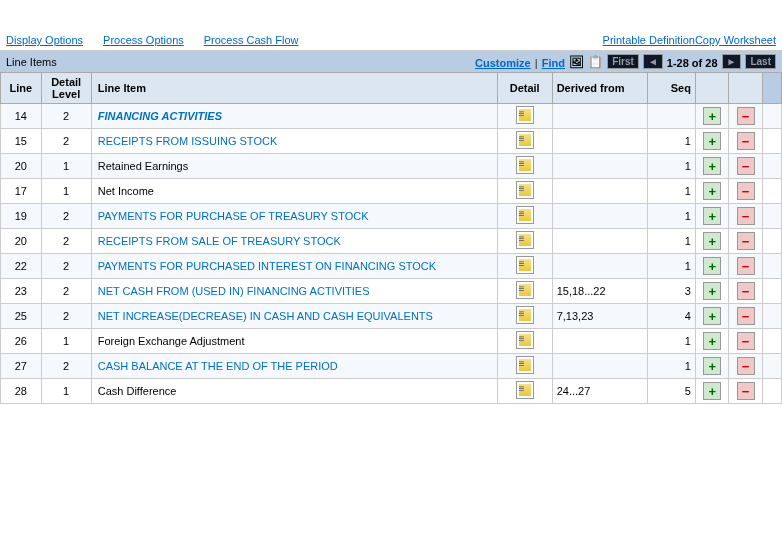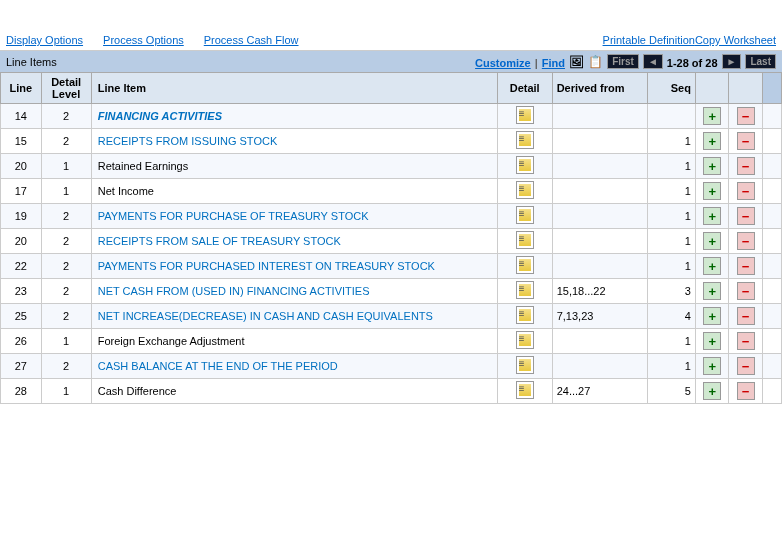--- a/index.html
+++ b/index.html
@@ -324,21 +324,21 @@
       <span class="add-btn">+</span>
     </td>
     <td class="col-remove">
       <span class="remove-btn">−</span>
     </td>
     <td class="col-scroll scroll-col"></td>
   </tr>
         <tr>
     <td class="col-line">22</td>
     <td class="col-detail-level">2</td>
-    <td class="col-line-item style-formula">PAYMENTS FOR PURCHASED INTEREST ON TREASURY STOCK</td>
+    <td class="col-line-item style-formula">PAYMENTS FOR PURCHASED INTEREST ON FINANCING STOCK</td>
     <td class="col-detail">
       <div class="detail-icon"></div>
     </td>
     <td class="col-derived"></td>
     <td class="col-seq">1</td>
     <td class="col-add">
       <span class="add-btn">+</span>
     </td>
     <td class="col-remove">
       <span class="remove-btn">−</span>

